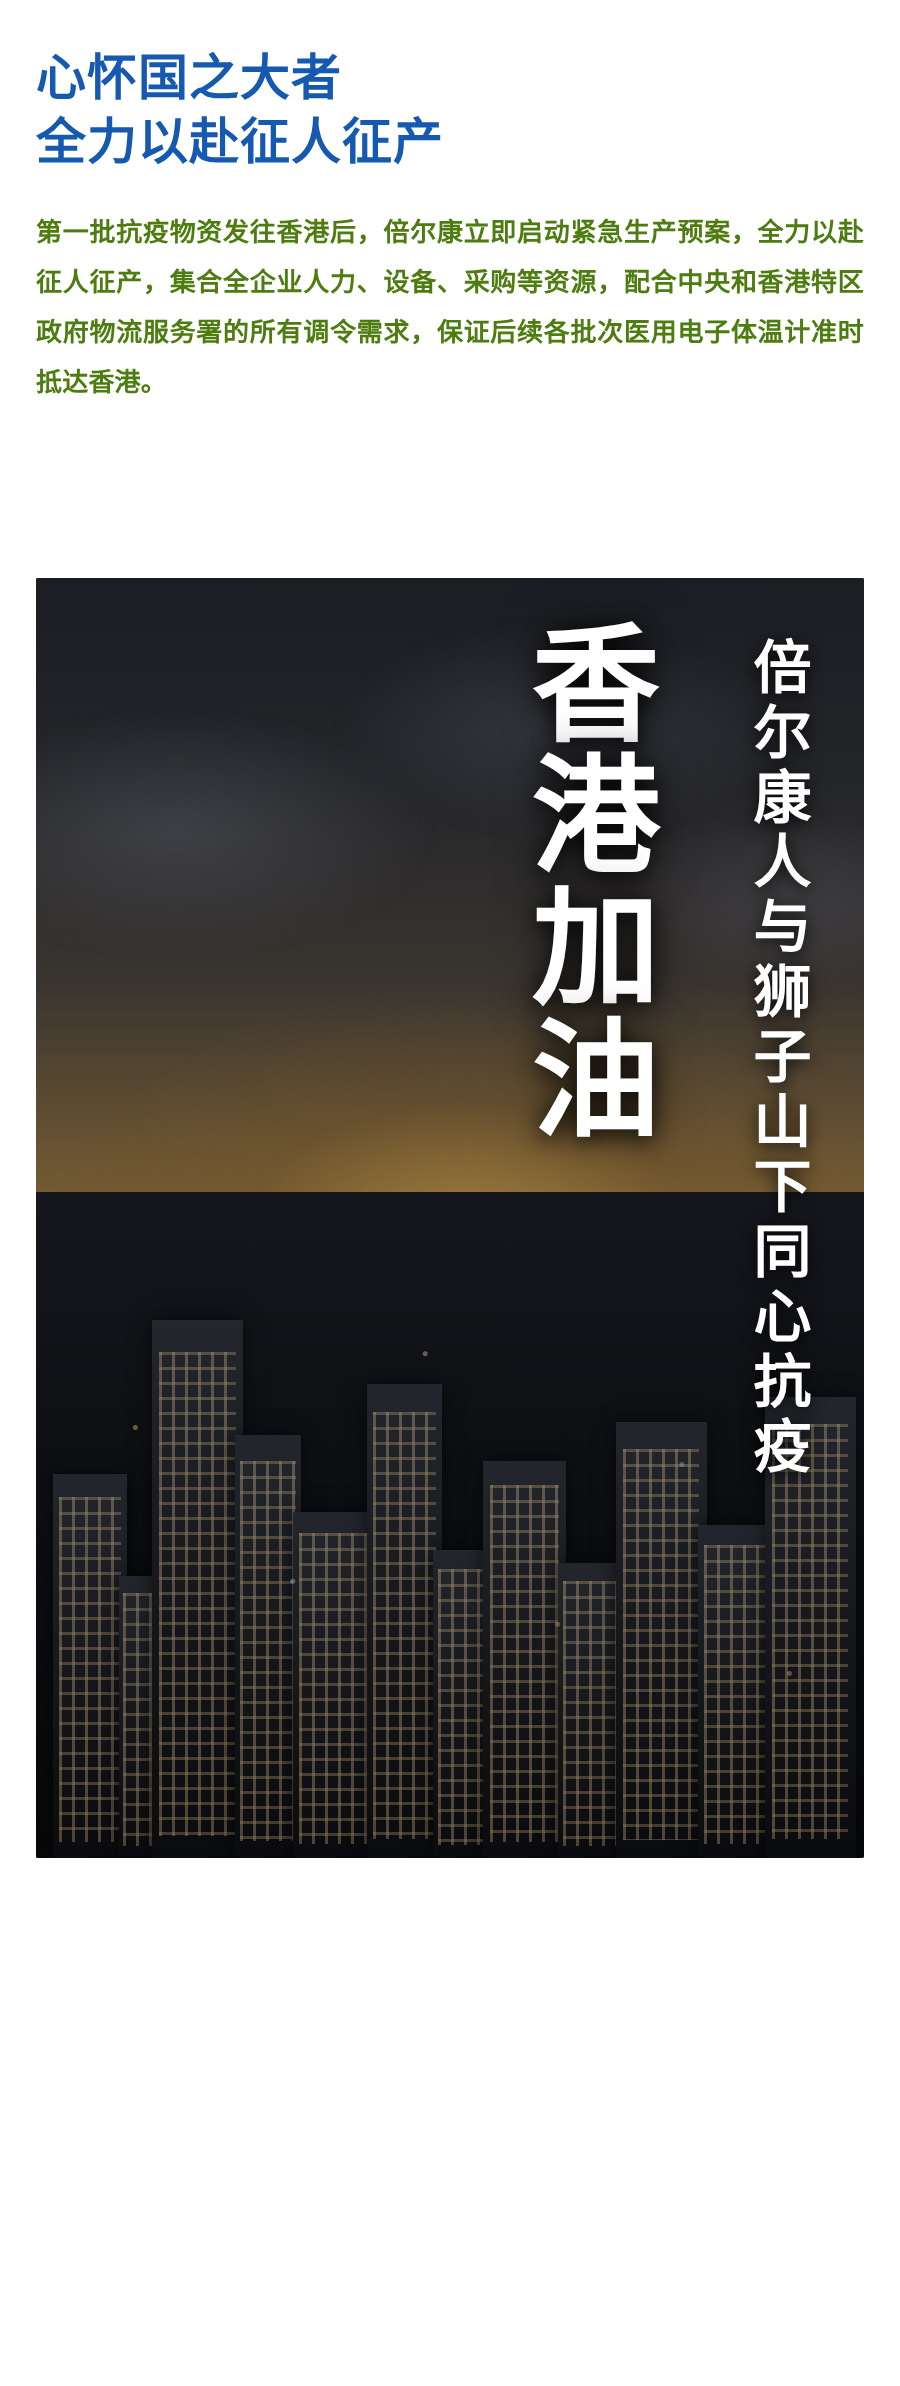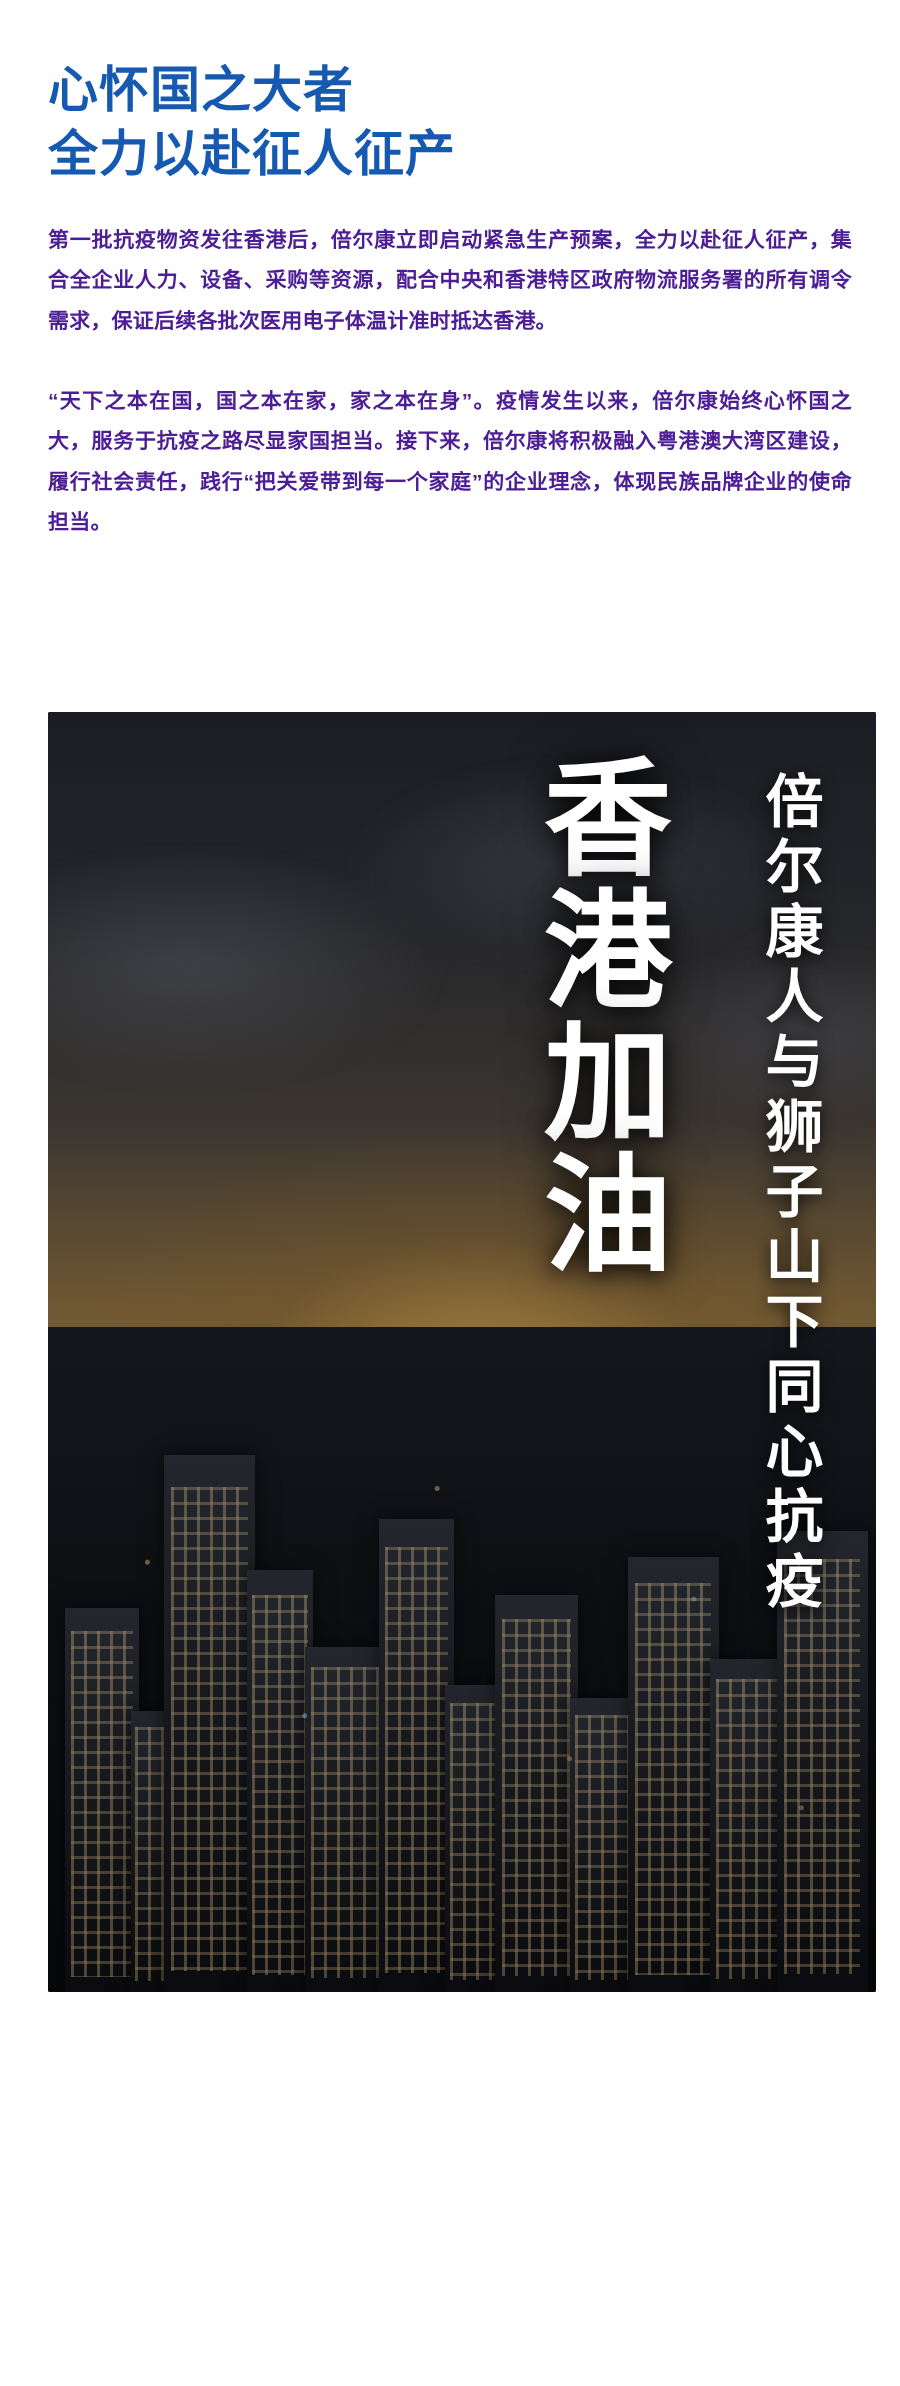--- a/index.html
+++ b/index.html
@@ -14,21 +14,21 @@
     font-family: "Liberation Sans", "DejaVu Sans", sans-serif;
     color: #222222;
     -webkit-font-smoothing: antialiased;
   }
   .page {
     width: 900px;
     min-height: 2386px;
     position: relative;
     background: #ffffff;
     box-sizing: border-box;
-    padding: 12px;
+    padding: 0;
     overflow: hidden;
   }
 
   
   .headline {
     padding: 46px 36px 0 36px;
   }
   .headline-line {
     display: block;
     color: #1559b0;
@@ -37,23 +37,23 @@
     line-height: 1.28;
     letter-spacing: 1px;
     white-space: nowrap;
   }
 
   
   .article {
     padding: 34px 36px 0 36px;
   }
   .para {
-    font-size: 21px;
+    font-size: 26px;
     line-height: 1.92;
-    color: #4c1d95;
+    color: #4d7c0f;
     font-weight: 600;
     text-align: justify;
     margin: 0 0 40px 0;
     letter-spacing: 0.2px;
   }
   .para:last-child { margin-bottom: 0; }
 
   .spacer {
     height: 170px;
   }
@@ -172,21 +172,20 @@
 
 <div class="page">
 
   <div class="headline">
     <span class="headline-line">心怀国之大者</span>
     <span class="headline-line">全力以赴征人征产</span>
   </div>
 
   <div class="article">
     <p class="para">第一批抗疫物资发往香港后，倍尔康立即启动紧急生产预案，全力以赴征人征产，集合全企业人力、设备、采购等资源，配合中央和香港特区政府物流服务署的所有调令需求，保证后续各批次医用电子体温计准时抵达香港。</p>
-    <p class="para">“天下之本在国，国之本在家，家之本在身”。疫情发生以来，倍尔康始终心怀国之大，服务于抗疫之路尽显家国担当。接下来，倍尔康将积极融入粤港澳大湾区建设，履行社会责任，践行“把关爱带到每一个家庭”的企业理念，体现民族品牌企业的使命担当。</p>
   </div>
 
   <div class="spacer"></div>
 
   <div class="poster-wrap">
     <div class="poster">
 
       <div class="sky"></div>
       <div class="sky-clouds"></div>
       <div class="harbour"></div>

